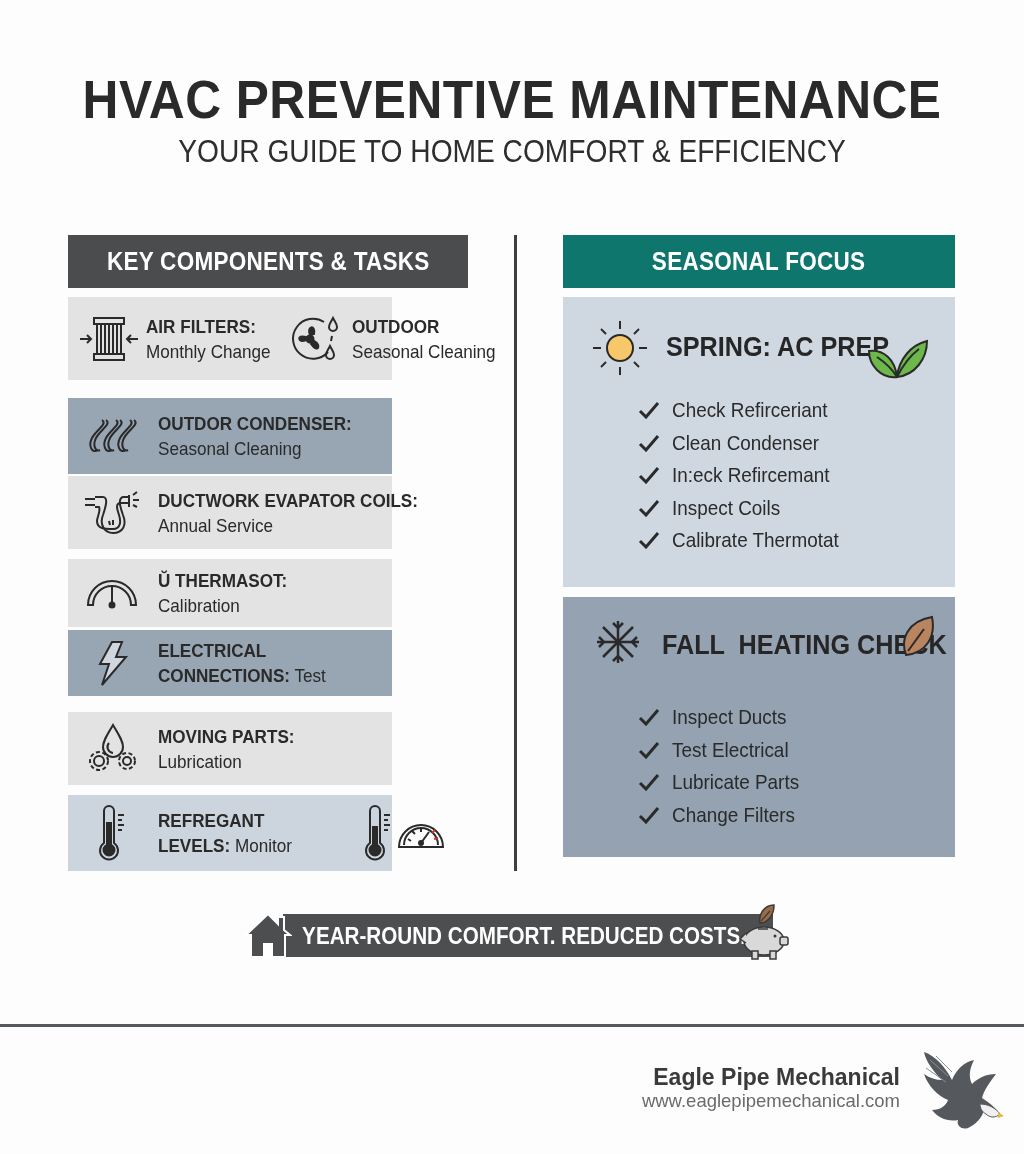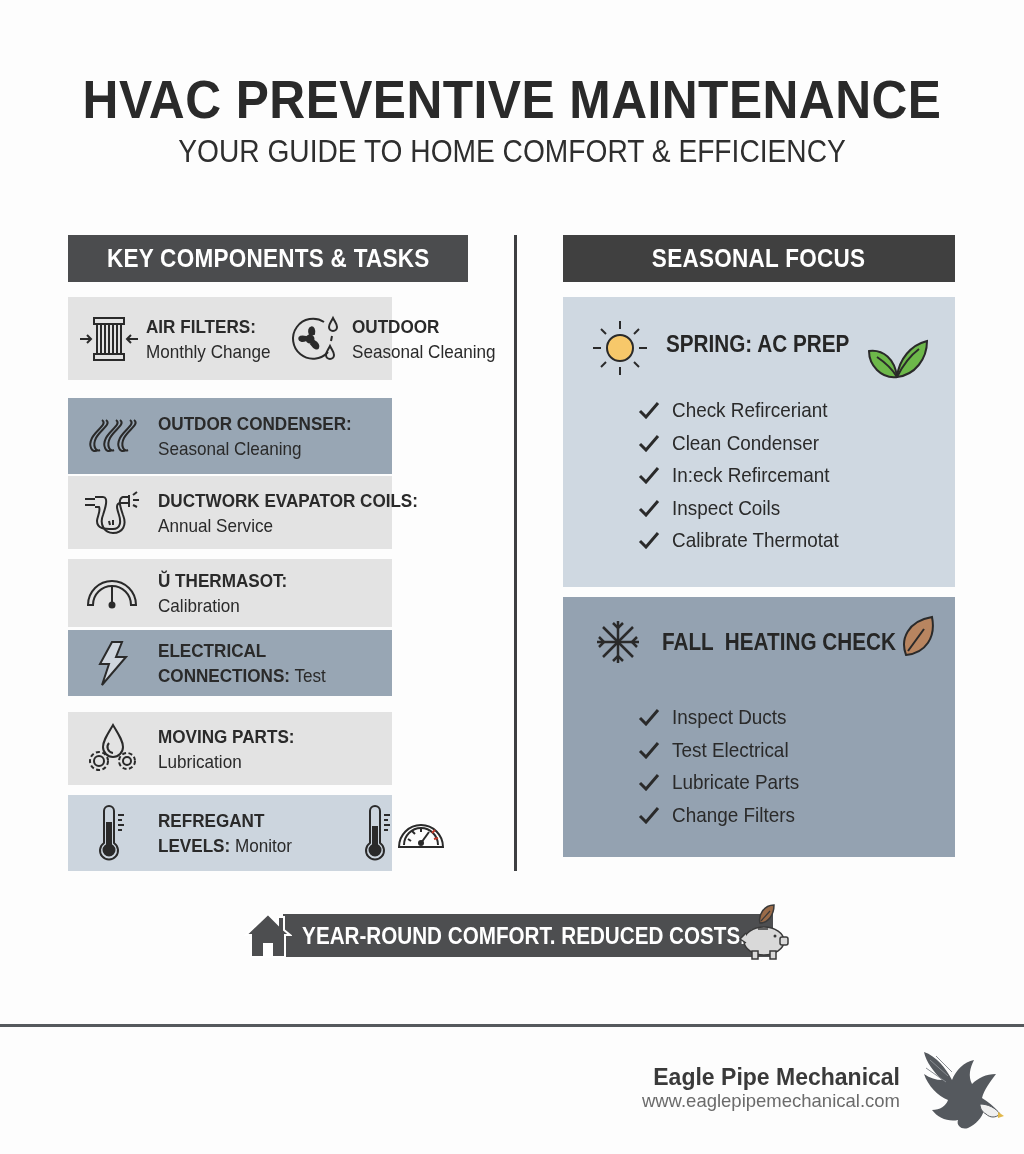--- a/index.html
+++ b/index.html
@@ -11,26 +11,26 @@
     font-size: 54px; font-weight: bold; letter-spacing: 0.5px; color: #2a2a2a;
     transform: scaleX(0.92); transform-origin: center;
   }
   .subtitle {
     position: absolute; left: 0; top: 133px; width: 1024px; text-align: center;
     font-size: 32px; font-weight: normal; color: #2e2e2e;
     transform: scaleX(0.88); transform-origin: center;
   }
 
   .col-header {
-    position: absolute; height: 47px; display: flex; align-items: center; justify-content: center;
+    position: absolute; height: 53px; display: flex; align-items: center; justify-content: center;
     font-size: 25px; font-weight: bold; color: #ffffff; letter-spacing: 0.3px;
   }
   .col-header span { display: inline-block; transform: scaleX(0.9); }
   .left-header { left: 68px; top: 235px; width: 400px; background: #4b4c4e; }
-  .right-header { left: 563px; top: 235px; width: 392px; background: #404040; }
+  .right-header { left: 563px; top: 235px; width: 392px; background: #0f766e; }
 
   .divider { position: absolute; left: 514px; top: 235px; width: 3px; height: 636px; background: #3e3f41; }
 
   .row {
     position: absolute; left: 68px; width: 324px; display: flex; align-items: center;
   }
   .row.light { background: #e3e3e3; }
   .row.blue { background: #98a6b4; margin-top: 8px; }
   .row.pale { background: #ccd5de; }
   .row .icon { width: 60px; height: 50px; margin-left: 14px; flex-shrink: 0; display: flex; align-items: center; justify-content: center; }
@@ -45,21 +45,21 @@
   .row4 { top: 559px; height: 68px; }
   .row5 { top: 622px; height: 66px; }
   .row6 { top: 712px; height: 73px; }
   .row7 { top: 795px; height: 76px; }
 
   .row1 .icon { margin-left: 10px; width: 62px; }
 
   .panel { position: absolute; left: 563px; width: 392px; }
   .spring { top: 297px; height: 290px; background: #cfd8e1; }
   .fall { top: 597px; height: 260px; background: #94a2b1; }
-  .panel-title { position: absolute; font-size: 23px; font-weight: bold; color: #262626; white-space: nowrap; }
+  .panel-title { position: absolute; font-size: 28px; font-weight: bold; color: #262626; white-space: nowrap; }
   .panel-title span { display: inline-block; transform: scaleX(0.9); transform-origin: left; }
   .checklist { position: absolute; left: 75px; list-style: none; }
   .checklist li { font-size: 21px; height: 32.5px; line-height: 32.5px; display: flex; align-items: center; color: #2a2a2a; }
   .checklist li .chk { width: 22px; margin-right: 12px; display: inline-flex; }
   .checklist li .lbl { display: inline-block; transform: scaleX(0.9); transform-origin: left; white-space: nowrap; }
 
   .banner { position: absolute; left: 283px; top: 914px; width: 490px; height: 43px; background: #4d4e50; display: flex; align-items: center; justify-content: center; }
   .banner-text { color: #fff; font-size: 24px; font-weight: bold; display: inline-block; transform: scaleX(0.86); white-space: nowrap; margin-left: -8px; }
   .house { position: absolute; left: 244px; top: 911px; width: 48px; height: 48px; }
   .piggy { position: absolute; left: 738px; top: 903px; width: 52px; height: 58px; }

